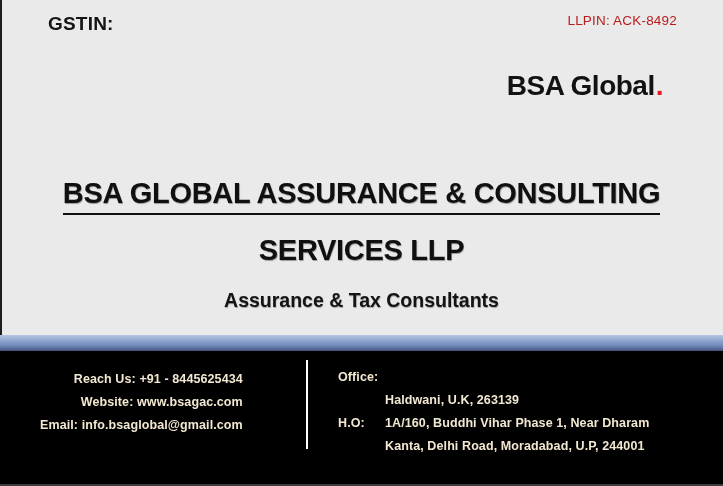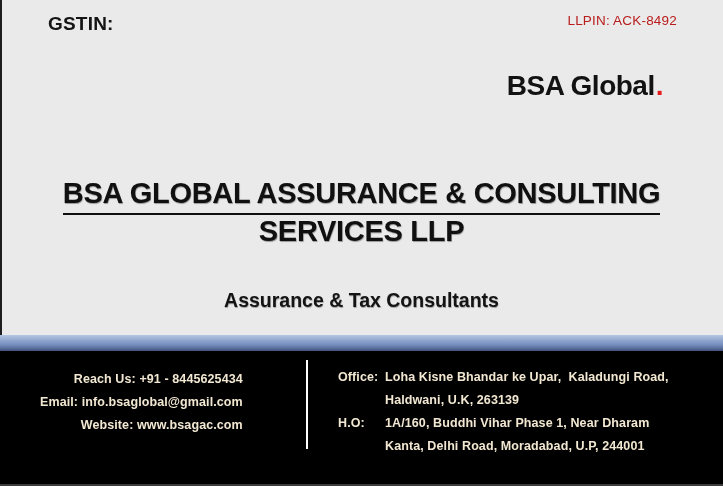--- a/index.html
+++ b/index.html
@@ -52,21 +52,21 @@
   }
   .heading-line1 {
     display: inline-block;
     font-size: 29px; font-weight: bold;
     letter-spacing: -0.3px;
     padding-bottom: 3px;
     border-bottom: 2.5px solid #101010;
     text-shadow: 0.6px 0.6px 0.8px rgba(0,0,0,0.35);
   }
   .heading-line2 {
-    margin-top: 0;
+    margin-top: 19px;
     font-size: 29px; font-weight: bold;
     letter-spacing: -0.3px;
     text-shadow: 0.6px 0.6px 0.8px rgba(0,0,0,0.35);
   }
 
   
   .tagline {
     position: absolute; top: 289px; left: 0;
     width: 100%; text-align: center;
     font-size: 19.5px; font-weight: bold; color: #141414;
@@ -137,30 +137,29 @@
   </div>
 
   <div class="tagline">Assurance &amp; Tax Consultants</div>
 
   <div class="blue-bar"></div>
 
   <div class="footer">
 
     <div class="contact-block">
       <div class="contact-line">Reach Us: +91 - 8445625434</div>
+      <div class="contact-line">Website: www.bsagac.com</div>
       <div class="contact-line">Email: info.bsaglobal@gmail.com</div>
-      <div class="contact-line">Website: www.bsagac.com</div>
     </div>
 
     <div class="v-divider"></div>
 
     <div class="address-block">
       <div class="addr-row">
         <span class="addr-label">Office:</span>
-        <span class="addr-text">Loha Kisne Bhandar ke Upar,  Kaladungi Road,</span>
       </div>
       <div class="addr-row">
         <span class="addr-label"></span>
         <span class="addr-text">Haldwani, U.K, 263139</span>
       </div>
       <div class="addr-row">
         <span class="addr-label">H.O:</span>
         <span class="addr-text">1A/160, Buddhi Vihar Phase 1, Near Dharam</span>
       </div>
       <div class="addr-row">

